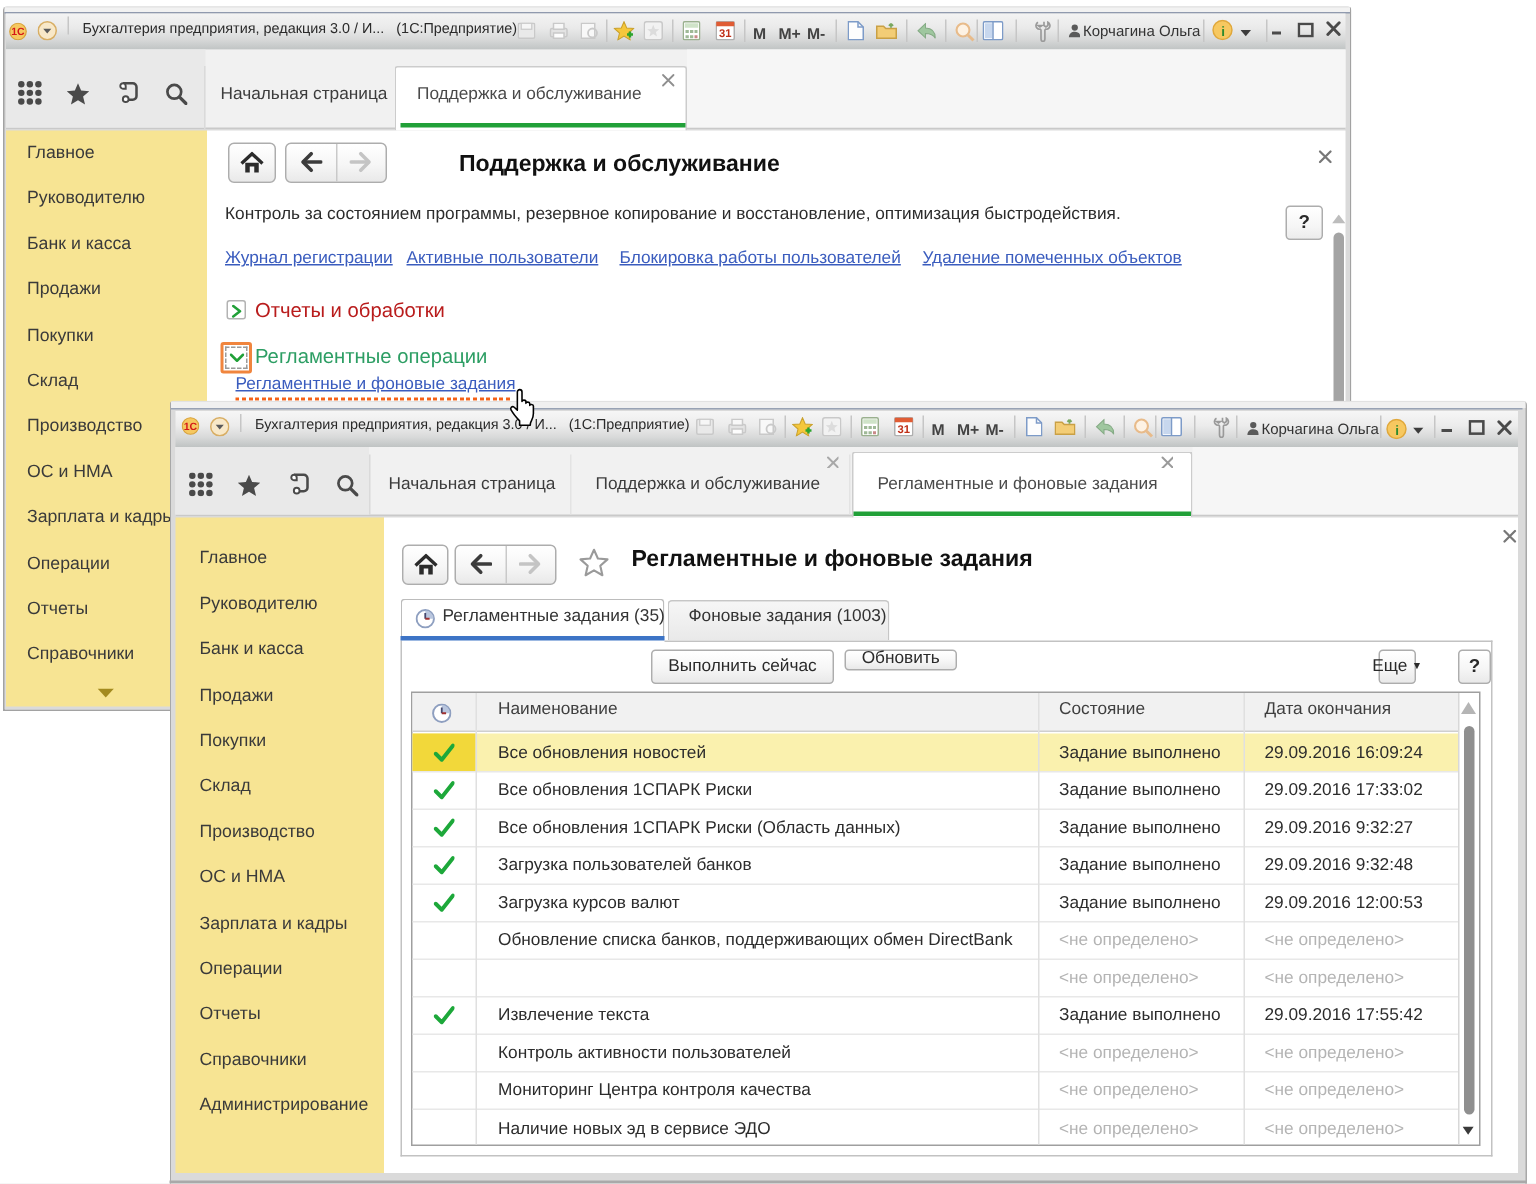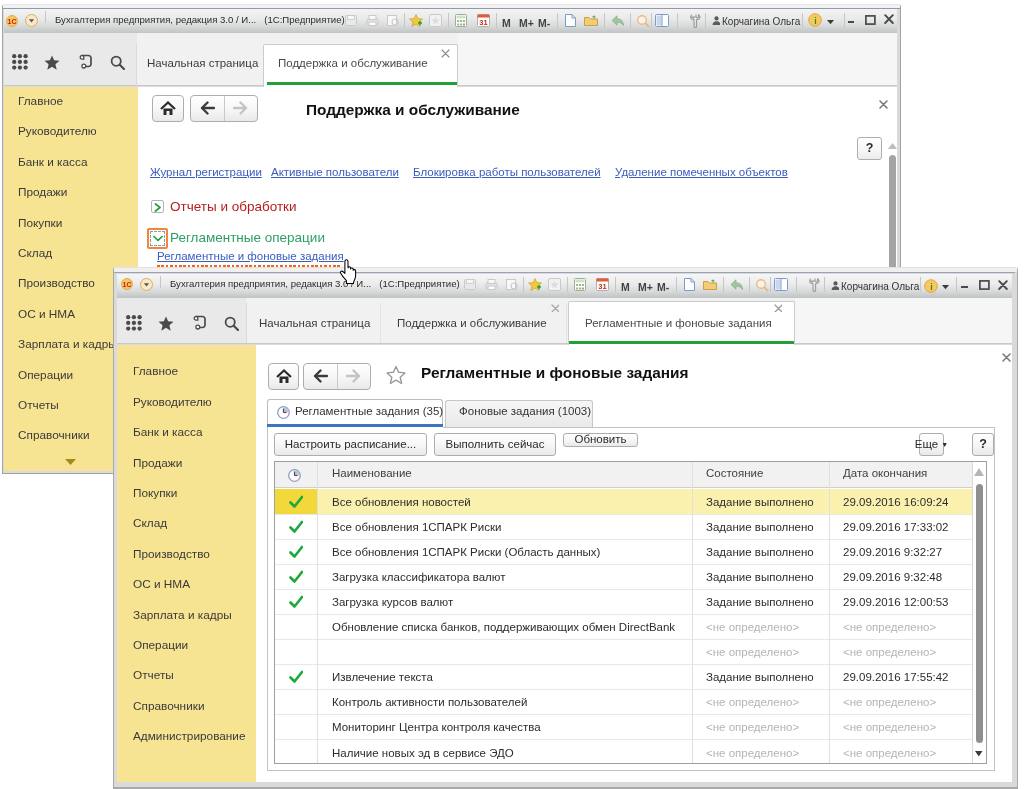--- a/index.html
+++ b/index.html
@@ -178,20 +178,21 @@
     </svg>
 <div class="sep" style="left:224px;top:96px;height:25px;background:#c9c9c9"></div>
 <svg class="a" style="left:233px;top:101px;" width="15" height="14" viewBox="0 0 15 14">
       <path d="M7.5 1.5 L13 7 L7.5 12.5" fill="none" stroke="#c4c4c4" stroke-width="2.4" stroke-linecap="round" stroke-linejoin="round"></path>
       <line x1="1" y1="7" x2="12.4" y2="7" stroke="#c4c4c4" stroke-width="2.4" stroke-linecap="round"></line>
     </svg>
 <div class="t" style="left:306px;top:100.5px;font-size:15.4px;font-weight:bold;color:#111">Поддержка и обслуживание</div>
 <svg class="a" style="left:879px;top:100px;" width="9" height="9" viewBox="0 0 9 9">
       <path d="M1 1 L8 8 M8 1 L1 8" stroke="#777" stroke-width="1.5" stroke-linecap="round"></path>
     </svg>
+<div class="t" style="left:150px;top:137px;">Контроль за состоянием программы, резервное копирование и восстановление, оптимизация быстродействия.</div>
 <div class="btn" style="left:857px;top:137px;width:25px;height:23px;font-weight:bold;font-size:12.5px;background:linear-gradient(#ffffff,#f6f6f6 60%,#ececec)">?</div>
 <div class="t" style="left:150px;top:166px;color:#3a5cbe;text-decoration:underline">Журнал регистрации</div>
 <div class="t" style="left:271px;top:166px;color:#3a5cbe;text-decoration:underline">Активные пользователи</div>
 <div class="t" style="left:413px;top:166px;color:#3a5cbe;text-decoration:underline">Блокировка работы пользователей</div>
 <div class="t" style="left:615px;top:166px;color:#3a5cbe;text-decoration:underline">Удаление помеченных объектов</div>
 <div class="a" style="left:151px;top:200px;width:13px;height:13px;background:#fff;border:1px solid #b3b3b3;border-radius:2px;box-sizing:border-box"></div>
 <svg class="a" style="left:154px;top:202.5px;" width="8" height="9" viewBox="0 0 8 9">
       <path d="M1.5 1 L6 4.5 L1.5 8" fill="none" stroke="#21a038" stroke-width="1.7" stroke-linecap="round" stroke-linejoin="round"></path>
     </svg>
 <div class="t" style="left:170px;top:199.2px;font-size:13.5px;color:#b91c1c">Отчеты и обработки</div>
@@ -396,21 +397,20 @@
       <circle cx="6.5" cy="6.5" r="5.8" fill="#fff" stroke="#8e9fc0" stroke-width="1.3"></circle>
       <path d="M6.5 6.5 L6.5 1 A5.5 5.5 0 0 1 12 6.5 Z" fill="#b9c6de"></path>
       <line x1="6.5" y1="6.5" x2="6.5" y2="2.6" stroke="#44486e" stroke-width="1.2"></line>
       <line x1="6.5" y1="6.5" x2="9.4" y2="6.5" stroke="#a03030" stroke-width="1.2"></line>
     </svg>
 <div class="t" style="left:295px;top:405px;color:#333">Регламентные задания (35)</div>
 <div class="t" style="left:459px;top:405px;color:#333">Фоновые задания (1003)</div>
 <div class="a" style="left:267px;top:427px;width:728px;height:344px;background:#fff;border:1px solid #c2c2c2;border-top:none;box-sizing:border-box"></div>
 <div class="a" style="left:443px;top:427px;width:552px;height:1px;background:#c2c2c2"></div>
 <div class="a" style="left:267px;top:424px;width:176px;height:3px;background:#3d74c6"></div>
-<div class="btn" style="left:274px;top:433px;width:153px;height:23px">Настроить расписание...</div>
 <div class="btn" style="left:434px;top:433px;width:122px;height:23px">Выполнить сейчас</div>
 <div class="btn" style="left:563px;top:433px;width:75px;height:14px">Обновить</div>
 <div class="btn" style="left:919px;top:433px;width:25px;height:23px">Еще <span style="font-size:7px;margin-left:3px">▼</span></div>
 <div class="btn" style="left:972px;top:433px;width:22px;height:23px;font-weight:bold;font-size:12.5px">?</div>
 <div class="a" style="left:274px;top:461px;width:713px;height:303px;background:#fff;border:1px solid #9f9f9f;box-sizing:border-box"></div>
 <div class="a" style="left:275px;top:462px;width:697px;height:26px;background:#f1f1f1;border-bottom:1px solid #cfcfcf;box-sizing:border-box"></div>
 <svg class="a" style="left:288px;top:469px;" width="13" height="13" viewBox="0 0 13 13">
       <circle cx="6.5" cy="6.5" r="5.8" fill="#fff" stroke="#8e9fc0" stroke-width="1.3"></circle>
       <path d="M6.5 6.5 L6.5 1 A5.5 5.5 0 0 1 12 6.5 Z" fill="#b9c6de"></path>
       <line x1="6.5" y1="6.5" x2="6.5" y2="2.6" stroke="#44486e" stroke-width="1.2"></line>
@@ -438,21 +438,21 @@
 <svg class="a" style="left:289px;top:544.6px;" width="14" height="14" viewBox="0 0 14 14">
       <path d="M1.5 7.5 L5.5 11.5 L13 2" fill="none" stroke="#1da83a" stroke-width="2.6" stroke-linecap="round" stroke-linejoin="round"></path>
     </svg>
 <div class="t" style="left:332px;top:546.1px;">Все обновления 1СПАРК Риски (Область данных)</div>
 <div class="t" style="left:706px;top:546.1px;">Задание выполнено</div>
 <div class="t" style="left:843px;top:546.1px;">29.09.2016 9:32:27</div>
 <div class="a" style="left:275px;top:563.6px;width:697px;height:1px;background:#e8e8e8"></div>
 <svg class="a" style="left:289px;top:569.6px;" width="14" height="14" viewBox="0 0 14 14">
       <path d="M1.5 7.5 L5.5 11.5 L13 2" fill="none" stroke="#1da83a" stroke-width="2.6" stroke-linecap="round" stroke-linejoin="round"></path>
     </svg>
-<div class="t" style="left:332px;top:571.1px;">Загрузка классификатора валют</div>
+<div class="t" style="left:332px;top:571.1px;">Загрузка пользователей банков</div>
 <div class="t" style="left:706px;top:571.1px;">Задание выполнено</div>
 <div class="t" style="left:843px;top:571.1px;">29.09.2016 9:32:48</div>
 <div class="a" style="left:275px;top:588.7px;width:697px;height:1px;background:#e8e8e8"></div>
 <svg class="a" style="left:289px;top:594.7px;" width="14" height="14" viewBox="0 0 14 14">
       <path d="M1.5 7.5 L5.5 11.5 L13 2" fill="none" stroke="#1da83a" stroke-width="2.6" stroke-linecap="round" stroke-linejoin="round"></path>
     </svg>
 <div class="t" style="left:332px;top:596.2px;">Загрузка курсов валют</div>
 <div class="t" style="left:706px;top:596.2px;">Задание выполнено</div>
 <div class="t" style="left:843px;top:596.2px;">29.09.2016 12:00:53</div>
 <div class="a" style="left:275px;top:613.7px;width:697px;height:1px;background:#e8e8e8"></div>

